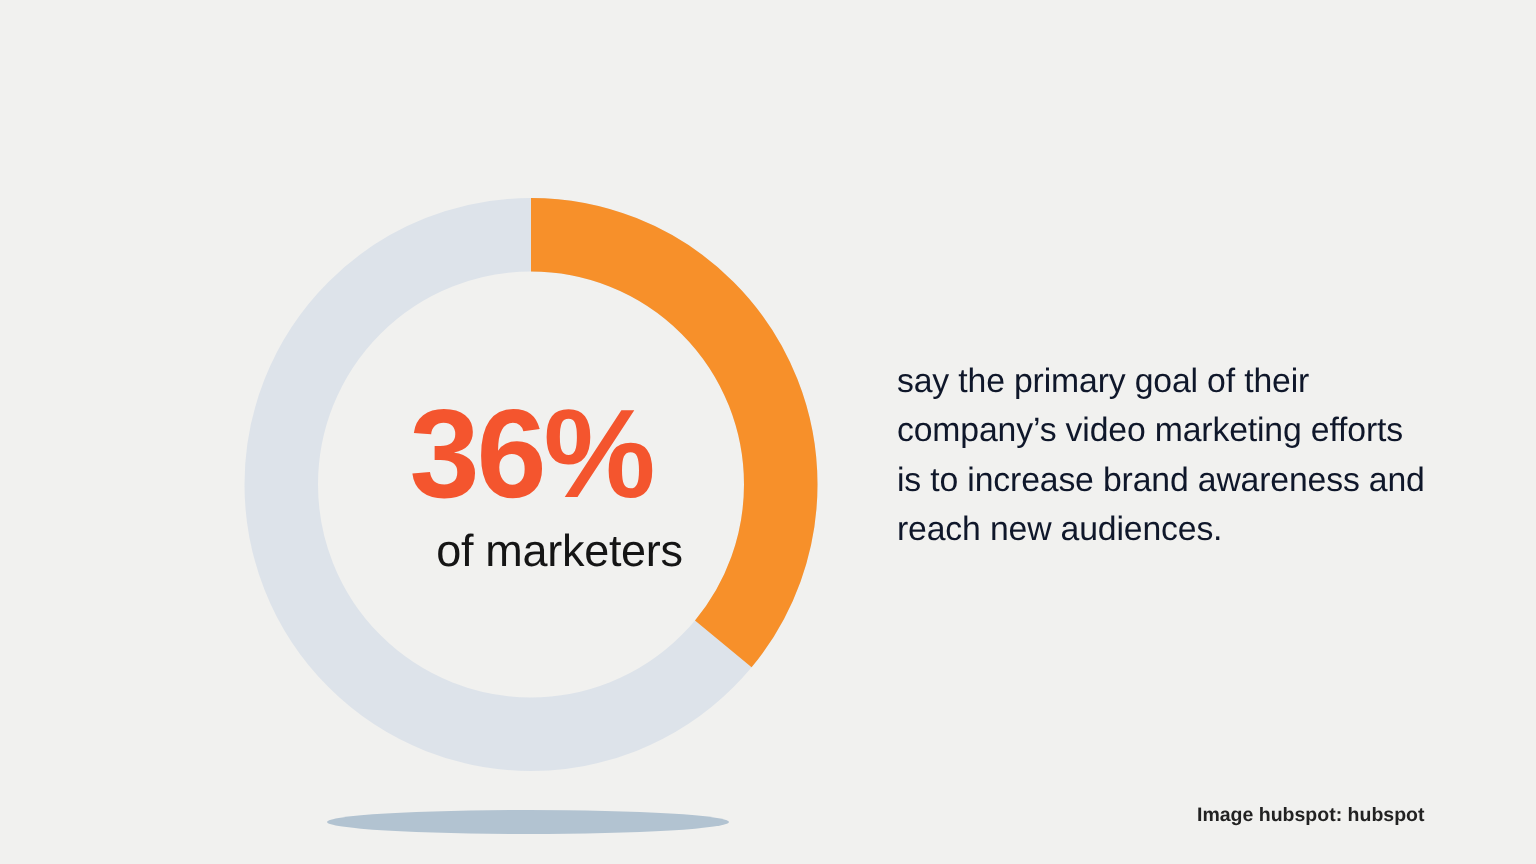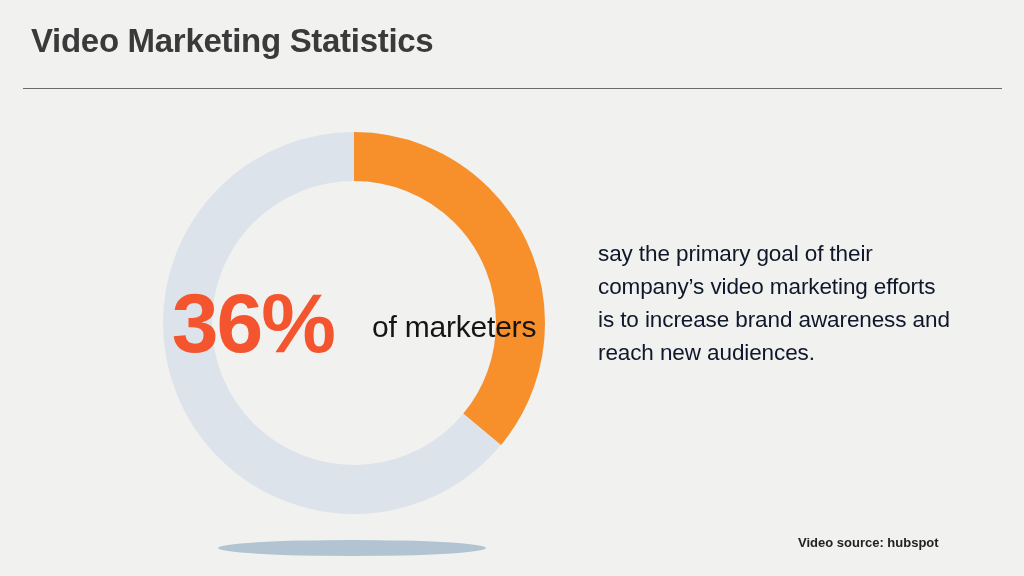--- a/index.html
+++ b/index.html
@@ -60,21 +60,21 @@
     height: 382px;
     overflow: visible;
   }
   #donut-center {
     position: absolute;
     left: 0;
     top: 0;
     width: 382px;
     height: 382px;
     display: flex;
-    flex-direction: row;
+    flex-direction: column;
     align-items: center;
     justify-content: center;
     pointer-events: none;
   }
   #stat-value {
     font-size: 84px;
     font-weight: bold;
     color: #f4552e;
     line-height: 0.98;
     letter-spacing: -2px;
@@ -119,37 +119,33 @@
     font-weight: bold;
     color: #222222;
     white-space: nowrap;
   }
 </style>
 </head>
 <body>
 
 <div id="slide" style="background: rgb(241, 241, 239);">
 
-  <div id="header">
-    <div id="page-title">Video Marketing Statistics</div>
-    <div id="title-rule"></div>
-  </div>
 
   <div id="donut-wrap">
     <svg id="donut-svg" viewBox="0 0 382 382">
 
       <circle cx="191" cy="191" r="166.5" fill="none" stroke="#dde3ea" stroke-width="49"></circle>
 
       <circle id="donut-value-segment" cx="191" cy="191" r="166.5" fill="none" stroke="#f7902a" stroke-width="49" stroke-dasharray="376.61412731234435 669.5362263330567" transform="rotate(-90 191 191)"></circle>
     </svg>
     <div id="donut-center">
       <div id="stat-value" style="color: rgb(244, 85, 46);">36%</div>
       <div id="stat-label" style="color: rgb(21, 21, 21);">of marketers</div>
     </div>
   </div>
 
   <div id="donut-shadow"></div>
 
   <div id="body-copy" style="color: #0f172a;">say the primary goal of their company’s video marketing efforts is to increase brand awareness and reach new audiences.</div>
 
-  <div id="image-source">Video source: hubspot</div>
+  <div id="image-source">Image hubspot: hubspot</div>
 
 </div>
 
 </body></html>

